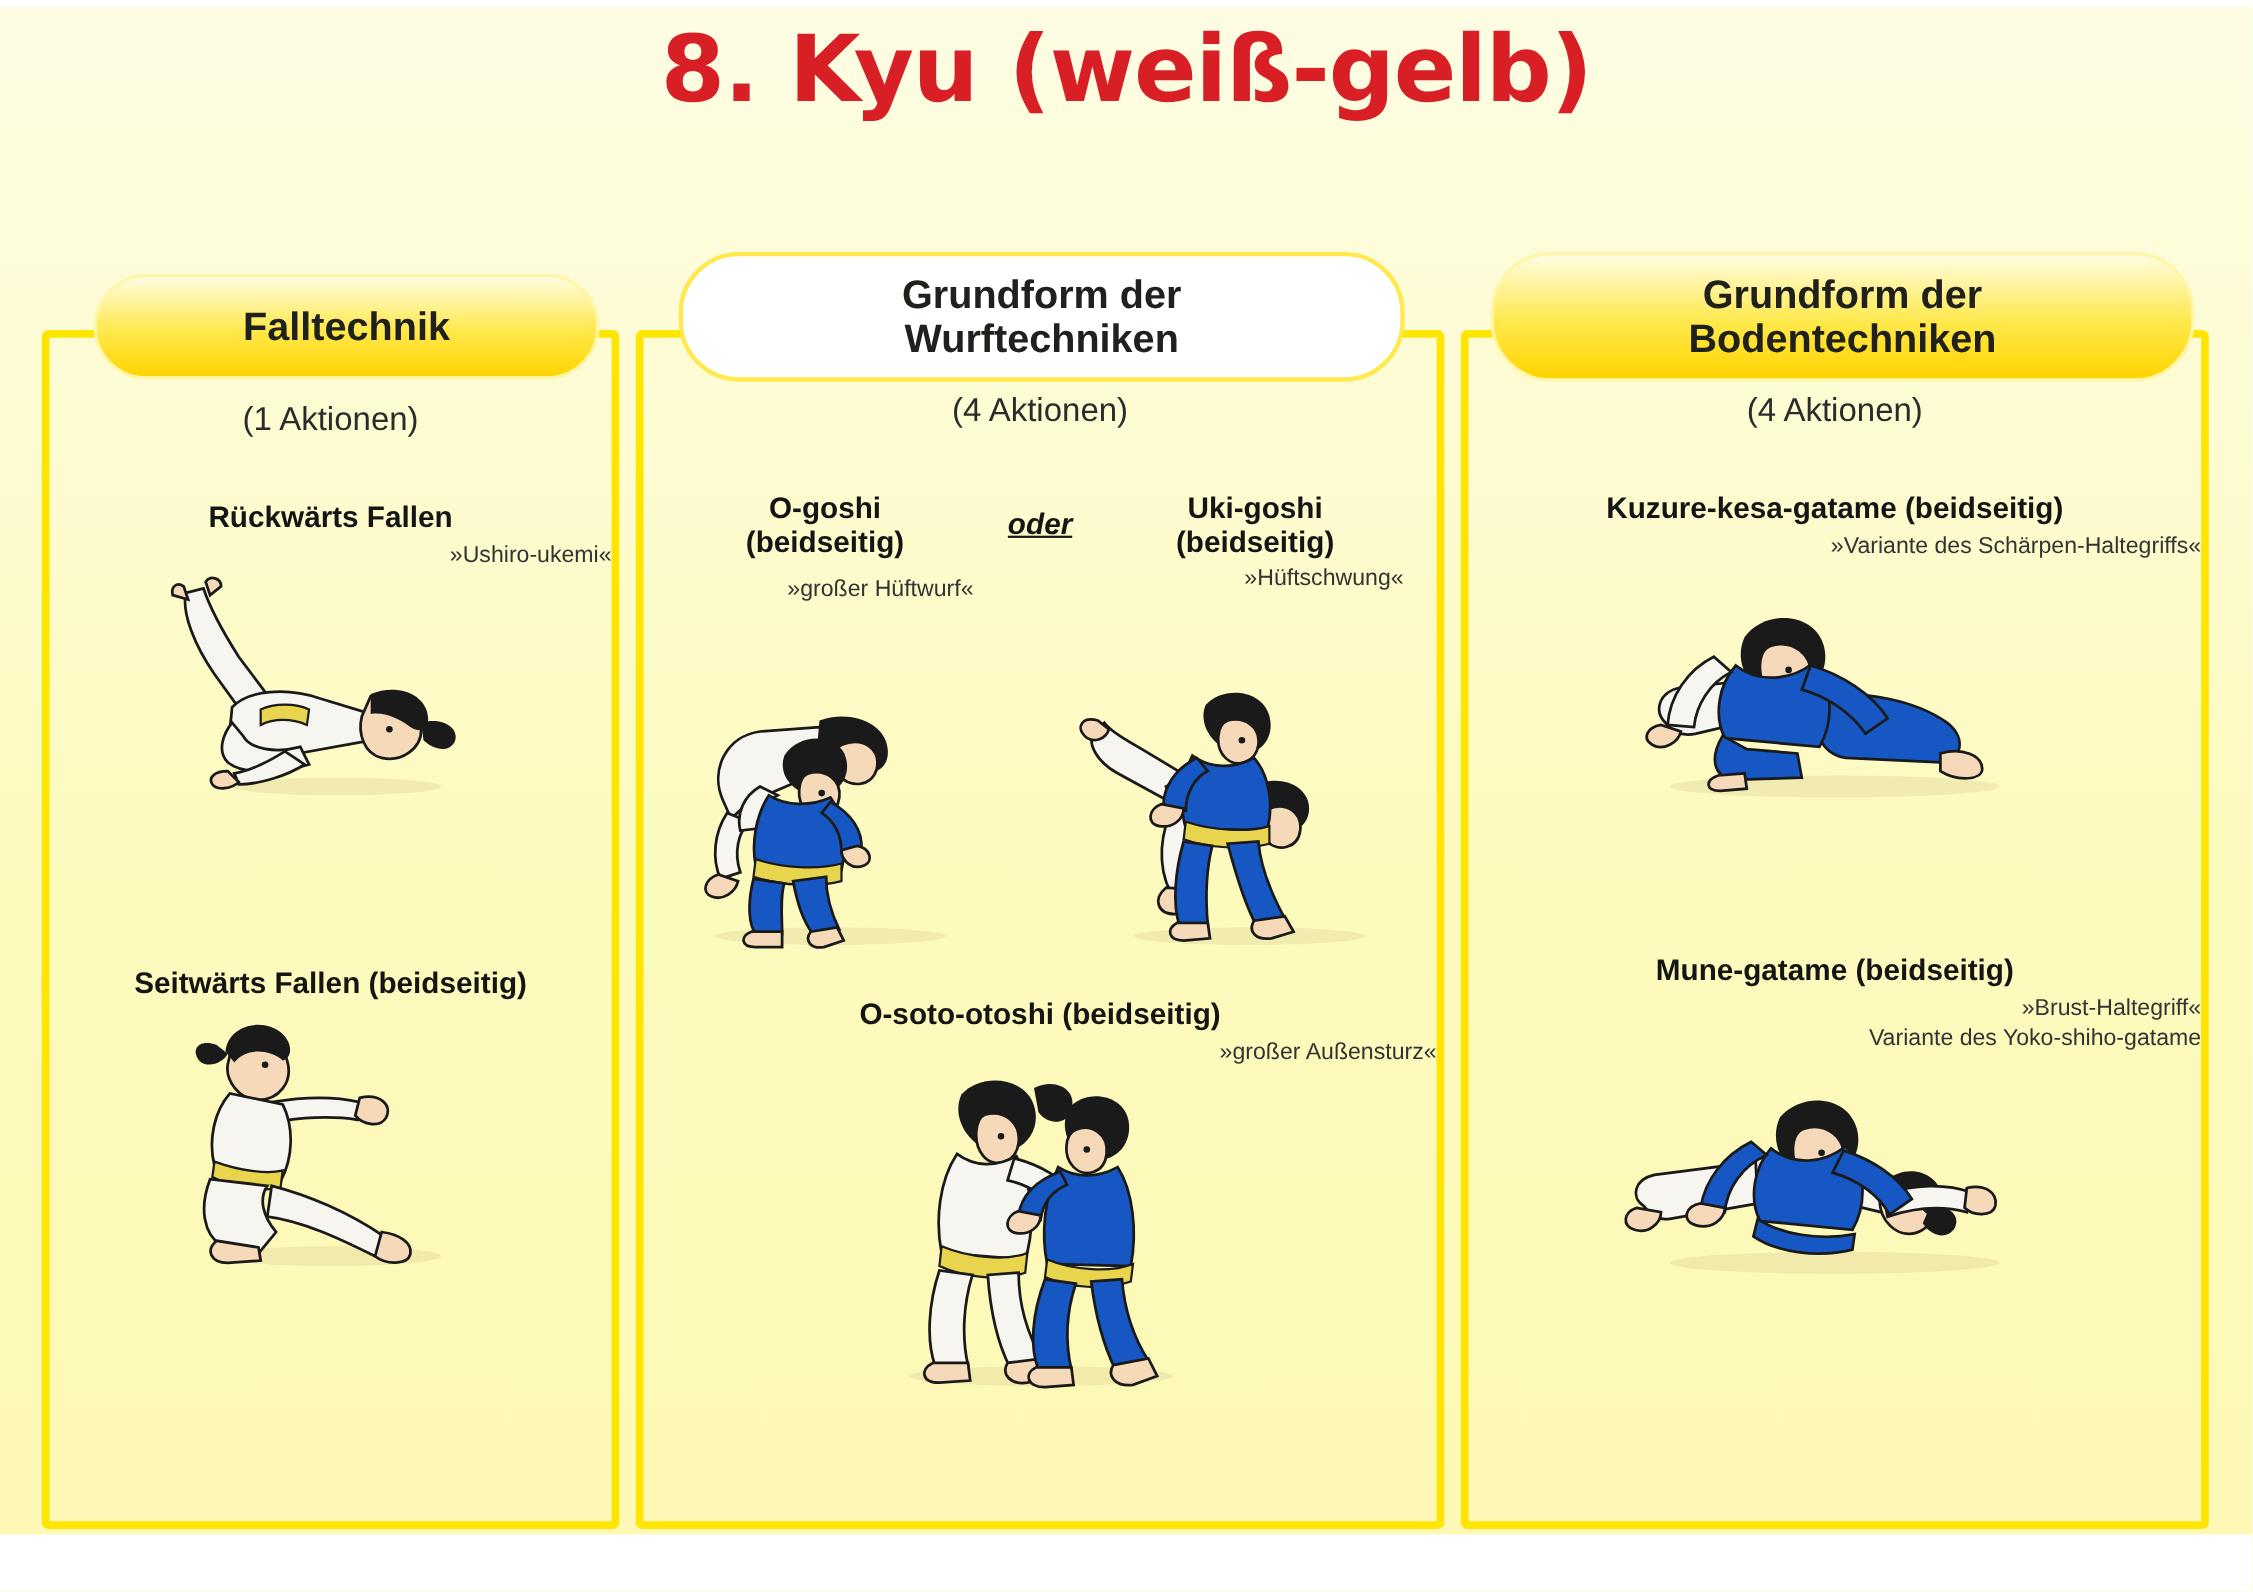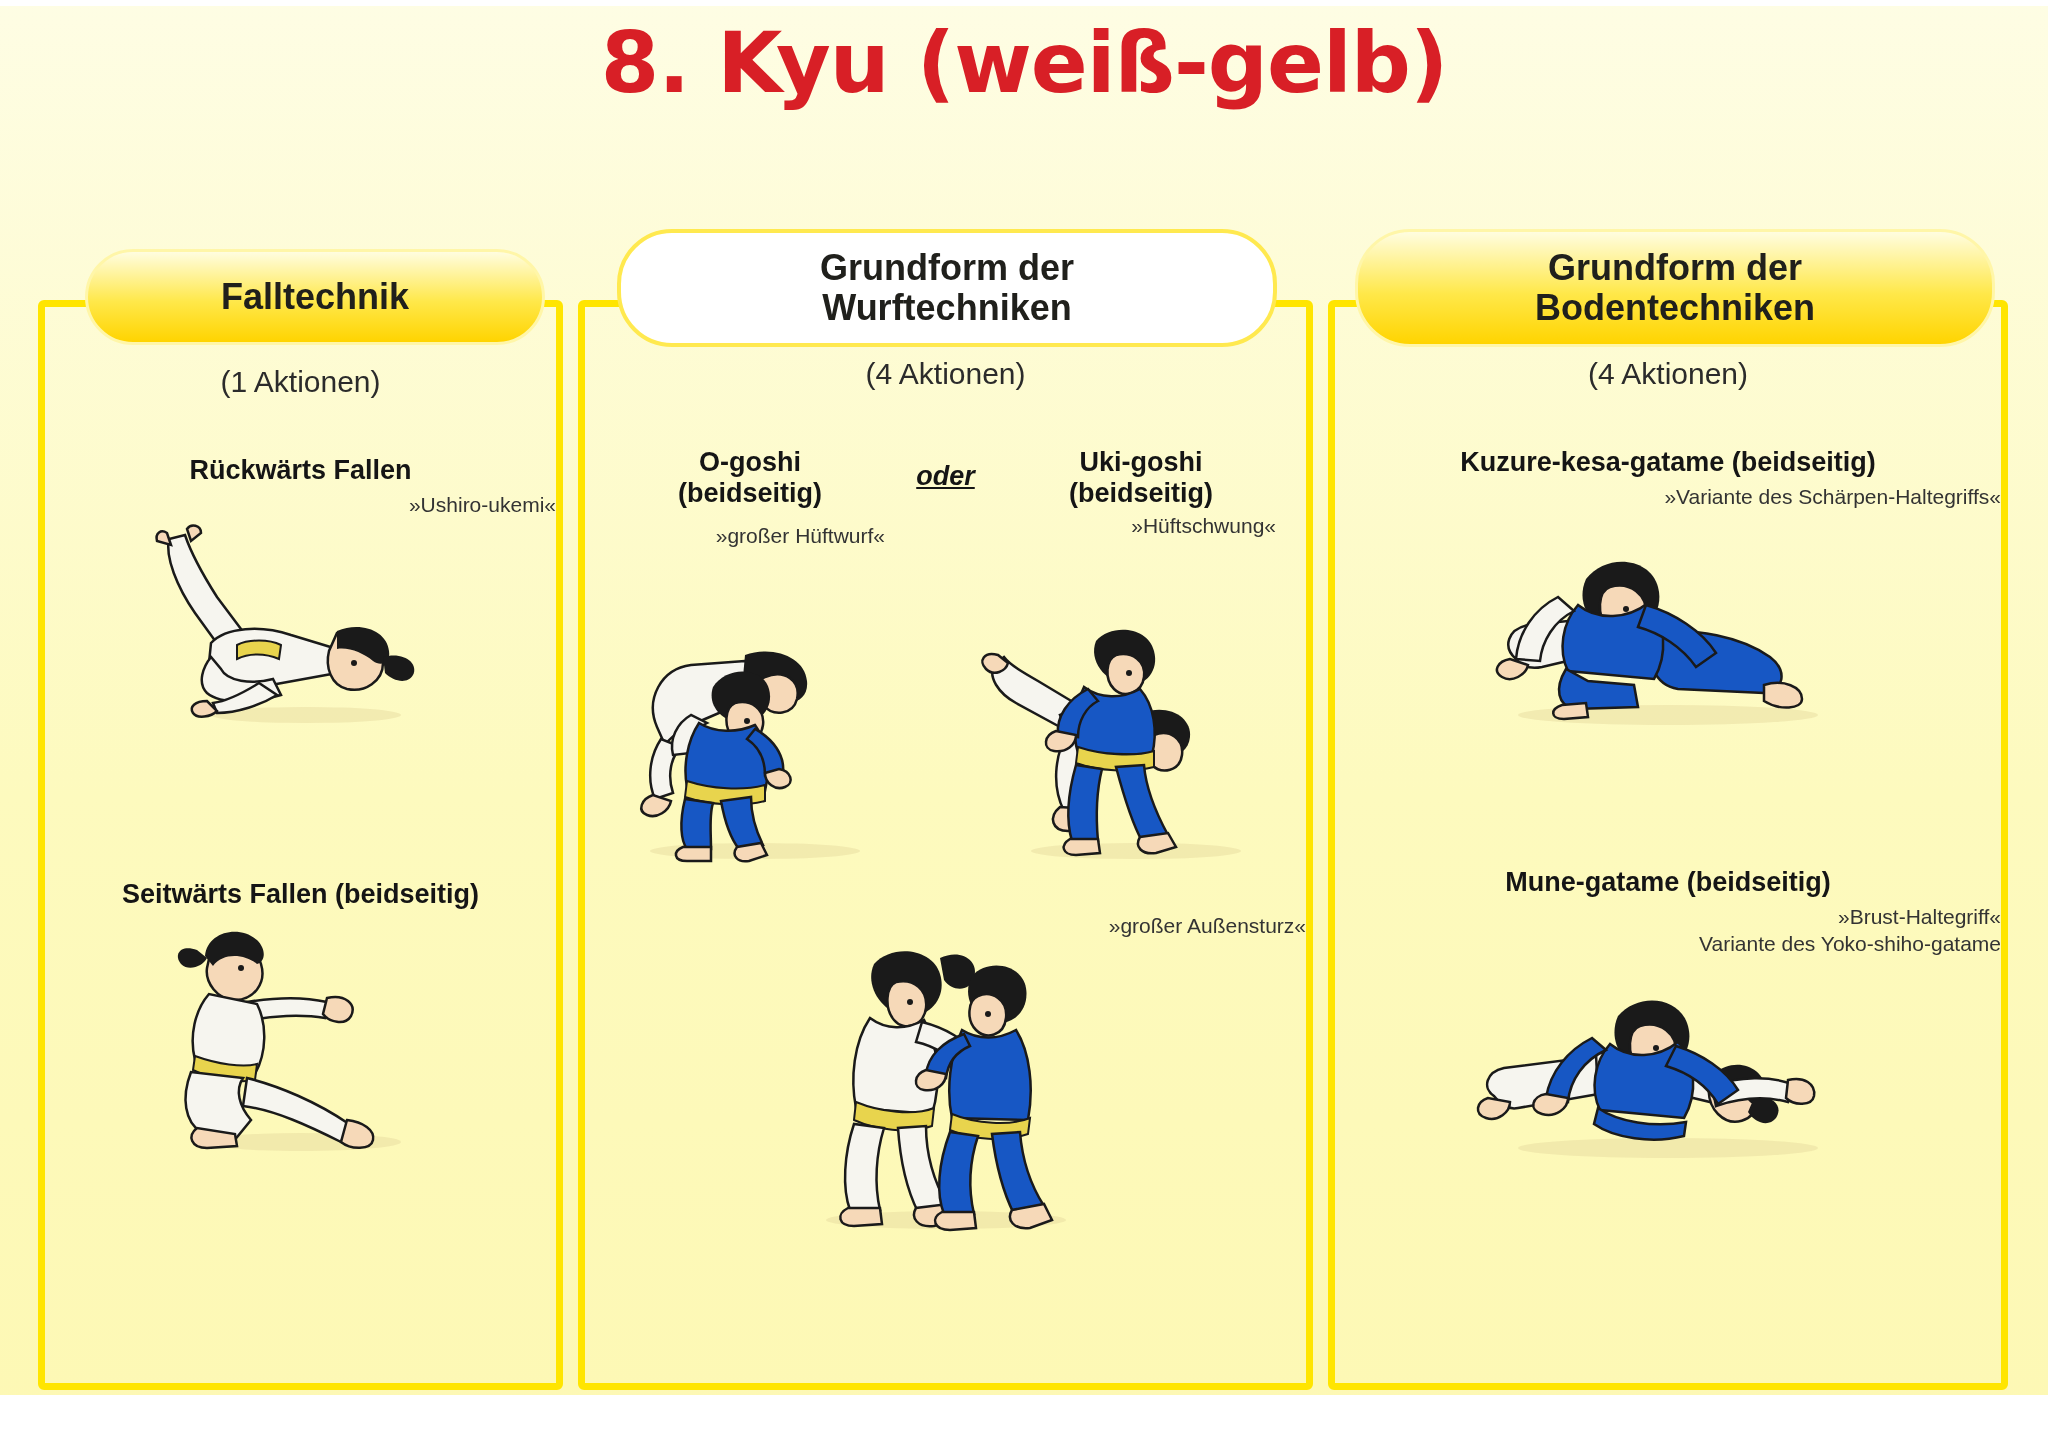--- a/index.html
+++ b/index.html
@@ -266,20 +266,21 @@
         <path d="M140 160 C148 190 156 216 166 234 L192 228 C180 206 170 182 168 158 Z" fill="#1757c4" stroke="#1a1a1a" stroke-width="2.5"></path>
         <path d="M94 232 C84 238 86 248 100 248 L124 246 L122 232 Z" fill="#f6d9b8" stroke="#1a1a1a" stroke-width="2.5"></path>
         <path d="M164 230 C158 240 166 248 180 246 L200 240 L192 226 Z" fill="#f6d9b8" stroke="#1a1a1a" stroke-width="2.5"></path>
 
         <path d="M112 82 C92 92 80 110 82 128 L102 130 C102 114 110 100 122 94 Z" fill="#1757c4" stroke="#1a1a1a" stroke-width="2.5"></path>
         <path d="M80 124 C68 128 66 142 78 144 C90 146 100 138 100 128 Z" fill="#f6d9b8" stroke="#1a1a1a" stroke-width="2.5"></path>
       </svg>
     </div>
 
     <div class="block" style="top:600px;">
+      <div class="tech-title">O-soto-otoshi (beidseitig)</div>
       <div class="tech-sub">»großer Außensturz«</div>
       <svg class="fig" width="360" height="300" viewBox="0 0 360 300">
         <ellipse cx="180" cy="282" rx="120" ry="9" fill="#e8dca0" opacity="0.5"></ellipse>
 
         <path d="M108 26 C126 6 166 10 174 36 C182 62 160 82 138 78 C116 74 98 48 108 26 Z" fill="#1a1a1a"></path>
         <path d="M130 44 C148 40 162 52 160 70 C158 88 138 94 128 82 C118 70 120 48 130 44 Z" fill="#f6d9b8" stroke="#1a1a1a" stroke-width="2.5"></path>
         <circle cx="144" cy="64" r="3" fill="#1a1a1a"></circle>
         <path d="M174 20 C194 10 214 22 208 40 C204 54 186 54 178 42 Z" fill="#1a1a1a"></path>
 
         <path d="M104 80 C88 104 84 140 90 170 L166 176 C176 144 172 106 158 82 C140 92 120 92 104 80 Z" fill="#f6f5ef" stroke="#1a1a1a" stroke-width="2.5"></path>

